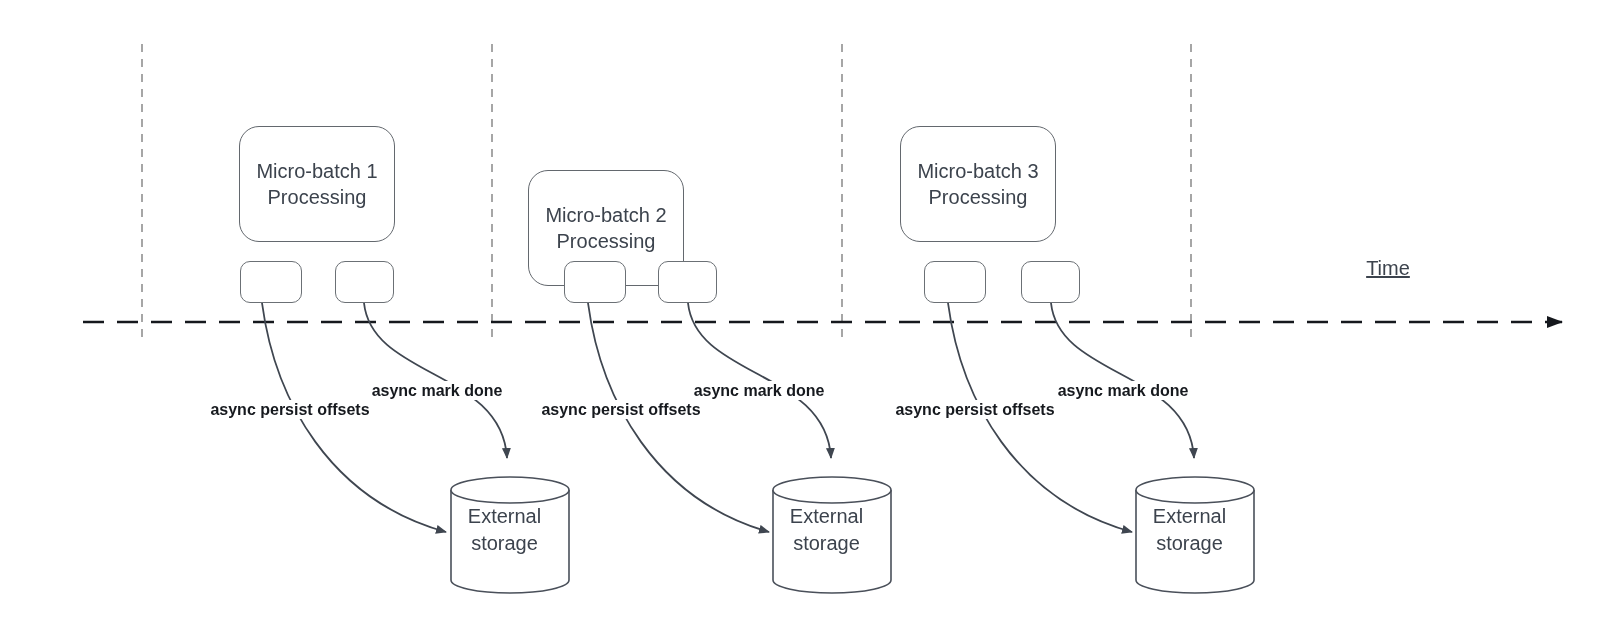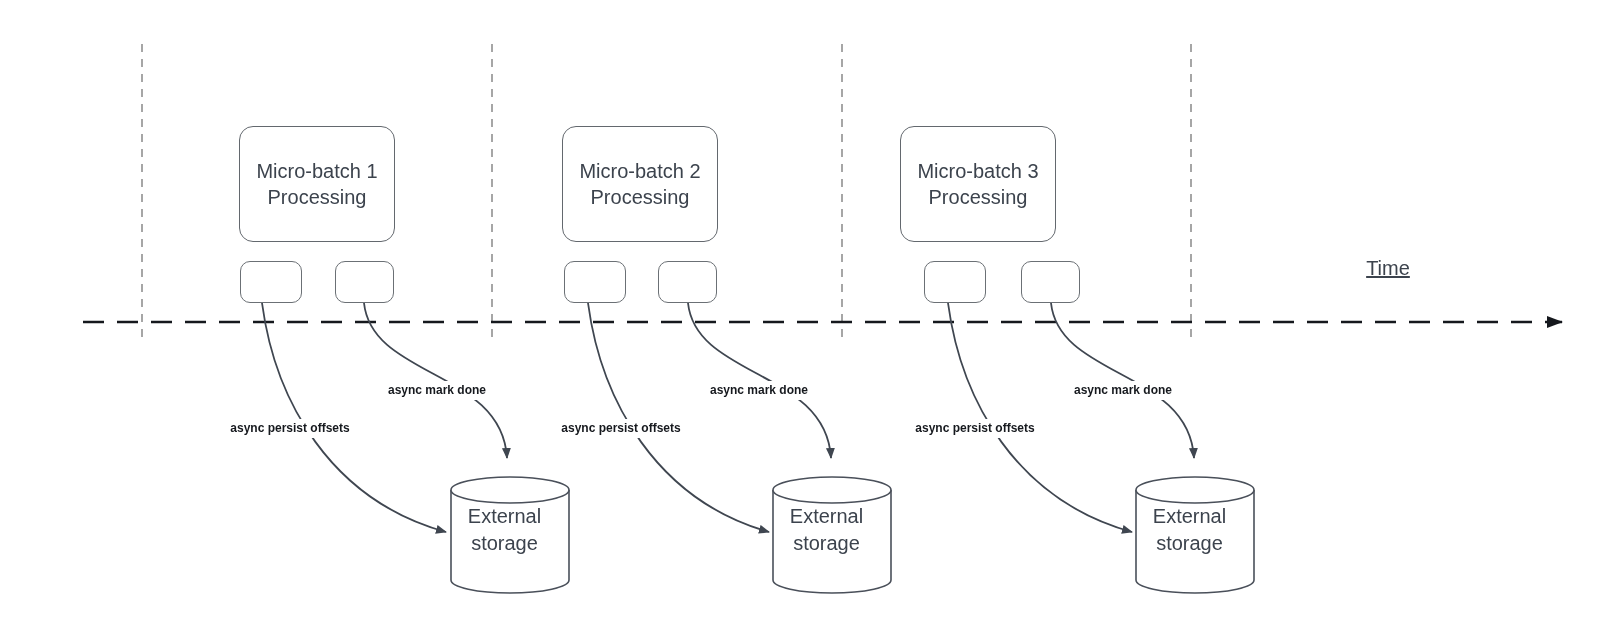--- a/index.html
+++ b/index.html
@@ -21,21 +21,21 @@
     top: 0;
     width: 1600px;
     height: 642px;
   }
   .mb-box {
     position: absolute;
     width: 156px;
     height: 116px;
     top: 126px;
     border: 1px solid #63686e;
-    border-radius: 14px;
+    border-radius: 20px;
     background: #ffffff;
     display: flex;
     align-items: center;
     justify-content: center;
     text-align: center;
     font-size: 20px;
     line-height: 26px;
     color: #3c434d;
     white-space: pre-line;
     box-sizing: border-box;
@@ -46,29 +46,29 @@
     height: 42px;
     border: 1px solid #6b7075;
     border-radius: 10px;
     background: #ffffff;
     box-sizing: border-box;
   }
   .rect-a { width: 62px; }
   .rect-b { width: 59px; }
   .edge-label {
     position: absolute;
-    font-size: 12px;
+    font-size: 16px;
     font-weight: bold;
     color: #16191e;
     text-align: center;
     background: #ffffff;
     line-height: 19px;
     height: 19px;
   }
-  .persist-label { width: 180px; top: 419px; }
+  .persist-label { width: 180px; top: 400px; }
   .mark-label { width: 170px; top: 381px; }
   .storage-label {
     position: absolute;
     width: 107px;
     top: 503px;
     text-align: center;
     font-size: 20px;
     line-height: 27px;
     color: #3c434d;
     white-space: pre-line;
@@ -133,21 +133,21 @@
 
   <div class="mb-box" style="left:239px;">Micro-batch 1
 Processing</div>
   <div class="task-rect rect-a" style="left:240px;"></div>
   <div class="task-rect rect-b" style="left:335px;"></div>
   <div class="edge-label mark-label" style="left:352px;">async mark done</div>
   <div class="edge-label persist-label" style="left:200px;">async persist offsets</div>
   <div class="storage-label" style="left:451px;">External
 storage</div>
 
-  <div class="mb-box" style="left:562px;">Micro-batch 2
+  <div class="mb-box" style="left:528px;margin-top:44px;">Micro-batch 2
 Processing</div>
   <div class="task-rect rect-a" style="left:564px;"></div>
   <div class="task-rect rect-b" style="left:658px;"></div>
   <div class="edge-label mark-label" style="left:674px;">async mark done</div>
   <div class="edge-label persist-label" style="left:531px;">async persist offsets</div>
   <div class="storage-label" style="left:773px;">External
 storage</div>
 
   <div class="mb-box" style="left:900px;">Micro-batch 3
 Processing</div>

